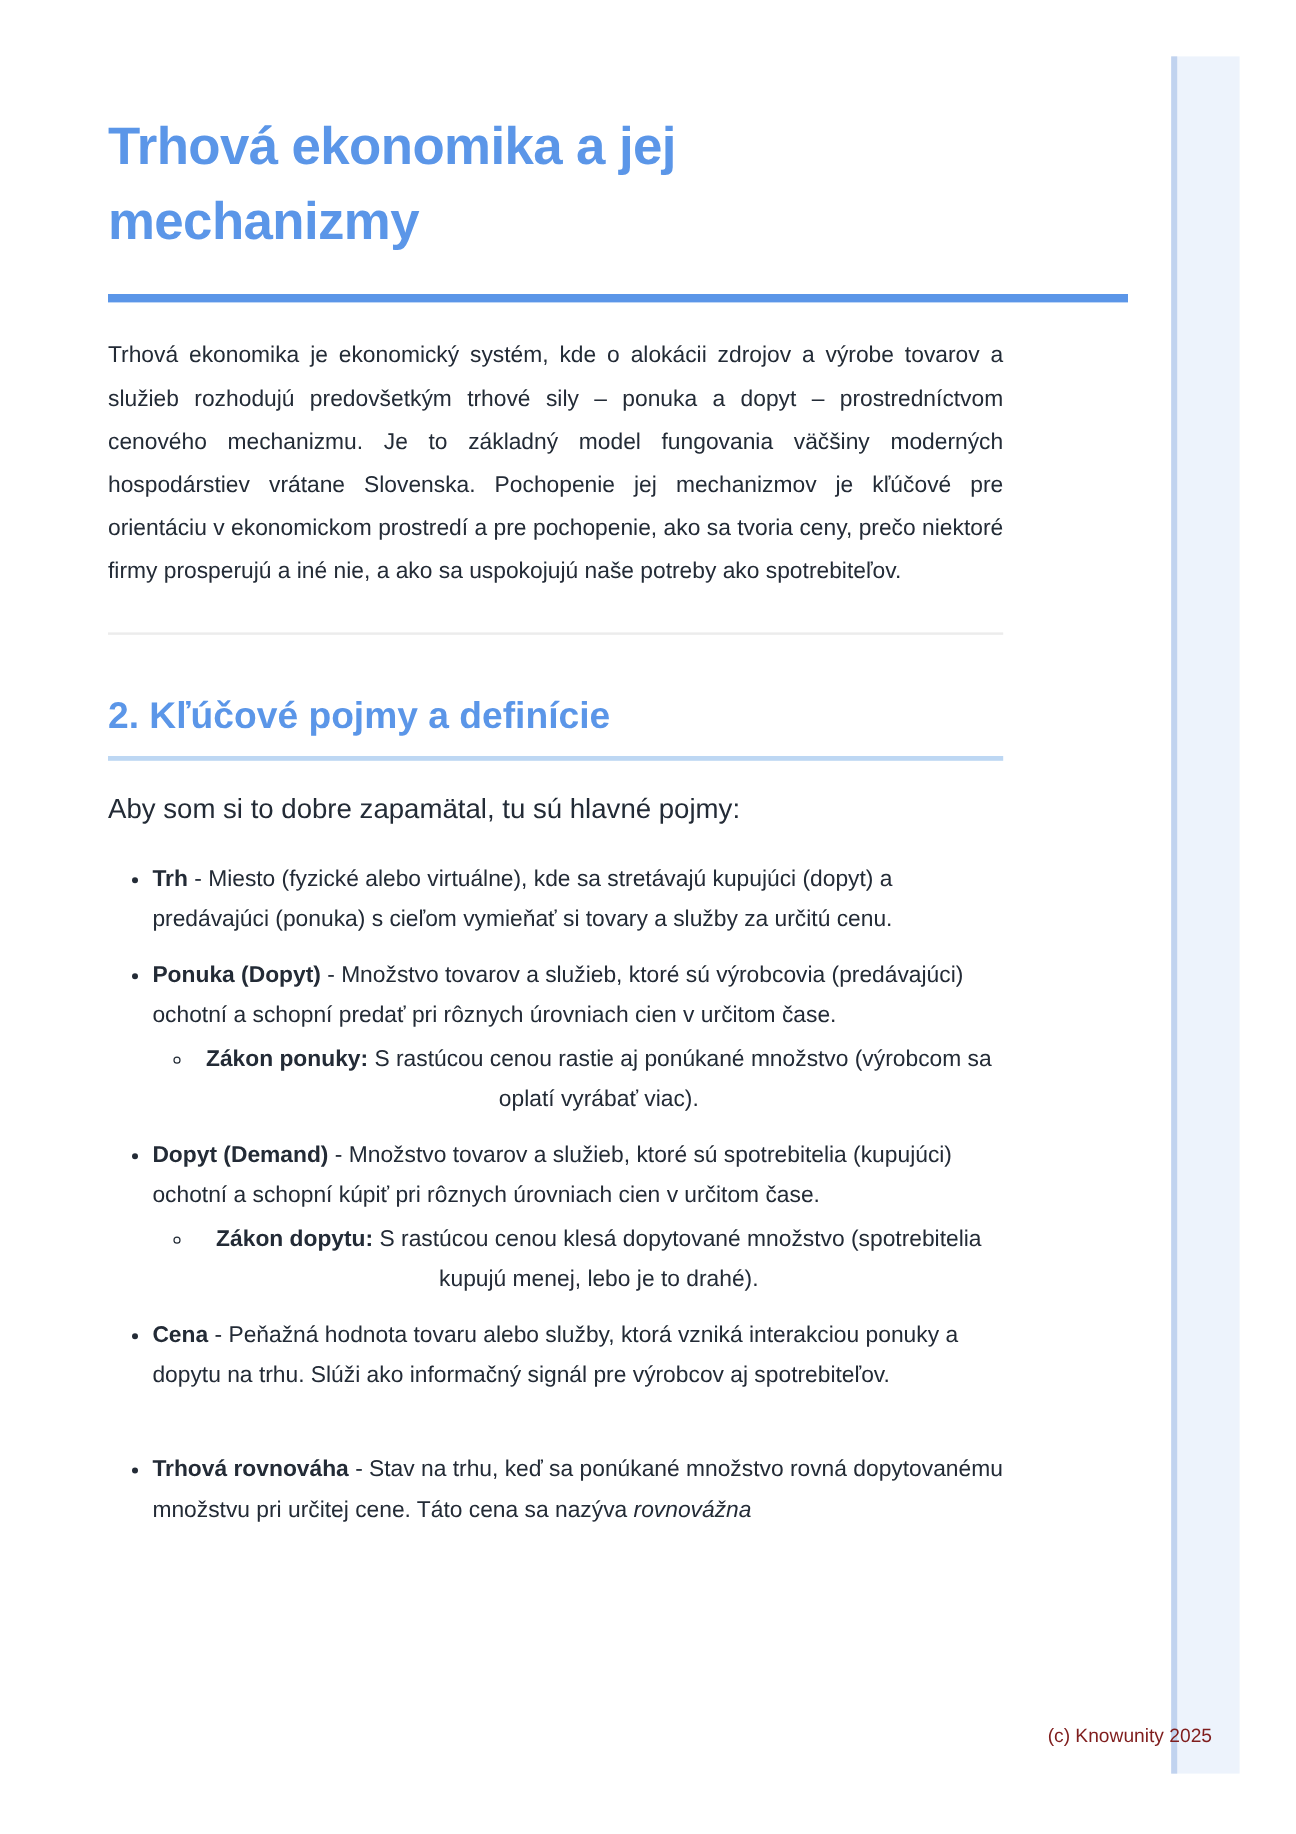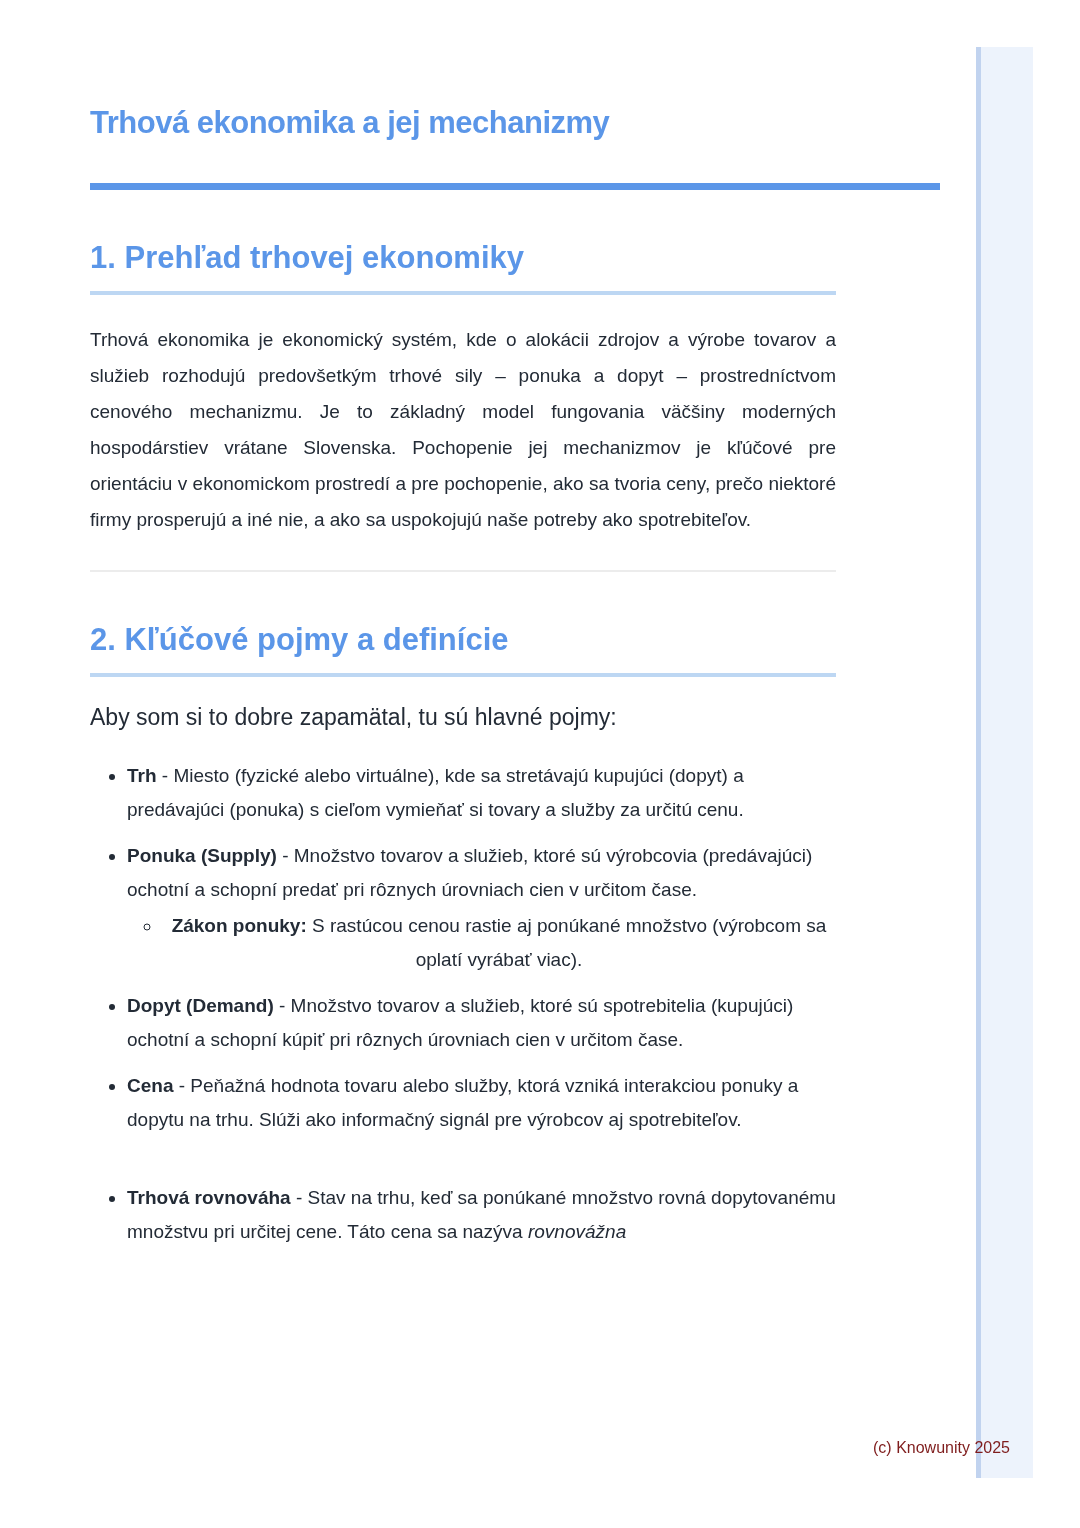--- a/index.html
+++ b/index.html
@@ -27,21 +27,21 @@
   .content {
     position: absolute;
     left: 90px;
     top: 0;
     width: 746px;
   }
 
   h1.doc-title {
     margin: 92px 0 0 0;
     max-width: 700px;
-    font-size: 31px;
+    font-size: 44px;
     line-height: 62px;
     font-weight: 700;
     letter-spacing: -0.5px;
     color: #5b96e8;
   }
 
   .title-rule {
     width: 850px;
     height: 7px;
     background: #5b96e8;
@@ -116,47 +116,51 @@
 <body>
 
 <div class="side-strip"></div>
 
 <div class="content">
 
   <h1 class="doc-title">Trhová ekonomika a jej mechanizmy</h1>
   <div class="title-rule"></div>
 
   <section>
-    <h2 class="section-heading">1. Prehľad trhovej ekonomiky</h2>
     <p class="body-paragraph">Trhová ekonomika je ekonomický systém, kde o alokácii zdrojov a výrobe tovarov a služieb rozhodujú predovšetkým trhové sily – ponuka a dopyt – prostredníctvom cenového mechanizmu. Je to základný model fungovania väčšiny moderných hospodárstiev vrátane Slovenska. Pochopenie jej mechanizmov je kľúčové pre orientáciu v ekonomickom prostredí a pre pochopenie, ako sa tvoria ceny, prečo niektoré firmy prosperujú a iné nie, a ako sa uspokojujú naše potreby ako spotrebiteľov.</p>
   </section>
 
   <hr class="section-divider">
 
   <section>
     <h2 class="section-heading">2. Kľúčové pojmy a definície</h2>
     <p class="intro-line">Aby som si to dobre zapamätal, tu sú hlavné pojmy:</p>
 
     <ul class="terms-list">
 
       <li>
         <span class="term">Trh</span><span> - Miesto (fyzické alebo virtuálne), kde sa stretávajú kupujúci (dopyt) a predávajúci (ponuka) s cieľom vymieňať si tovary a služby za určitú cenu.</span>
       </li>
 
       <li>
-        <span class="term">Ponuka (Supply)</span><span> - Množstvo tovarov a služieb, ktoré sú výrobcovia (predávajúci) ochotní a schopní predať pri rôznych úrovniach cien v určitom čase.</span>
+        <span class="term">Ponuka (Dopyt)</span><span> - Množstvo tovarov a služieb, ktoré sú výrobcovia (predávajúci) ochotní a schopní predať pri rôznych úrovniach cien v určitom čase.</span>
         <ul class="sub-list">
           <li>
             <span class="term">Zákon ponuky:</span><span> S rastúcou cenou rastie aj ponúkané množstvo (výrobcom sa oplatí vyrábať viac).</span>
           </li>
         </ul>
       </li>
 
       <li>
         <span class="term">Dopyt (Demand)</span><span> - Množstvo tovarov a služieb, ktoré sú spotrebitelia (kupujúci) ochotní a schopní kúpiť pri rôznych úrovniach cien v určitom čase.</span>
+        <ul class="sub-list">
+          <li>
+            <span class="term">Zákon dopytu:</span><span> S rastúcou cenou klesá dopytované množstvo (spotrebitelia kupujú menej, lebo je to drahé).</span>
+          </li>
+        </ul>
       </li>
 
       <li>
         <span class="term">Cena</span><span> - Peňažná hodnota tovaru alebo služby, ktorá vzniká interakciou ponuky a dopytu na trhu. Slúži ako informačný signál pre výrobcov aj spotrebiteľov.</span>
       </li>
 
       <li>
         <span class="term">Trhová rovnováha</span><span> - Stav na trhu, keď sa ponúkané množstvo rovná dopytovanému množstvu pri určitej cene. Táto cena sa nazýva </span><span class="italic-tail">rovnovážna</span>
       </li>
 

